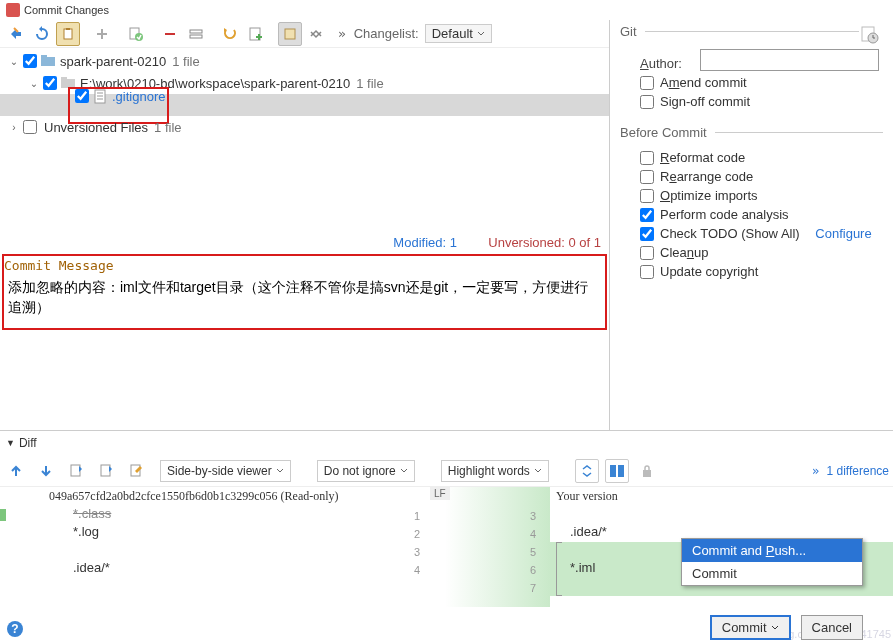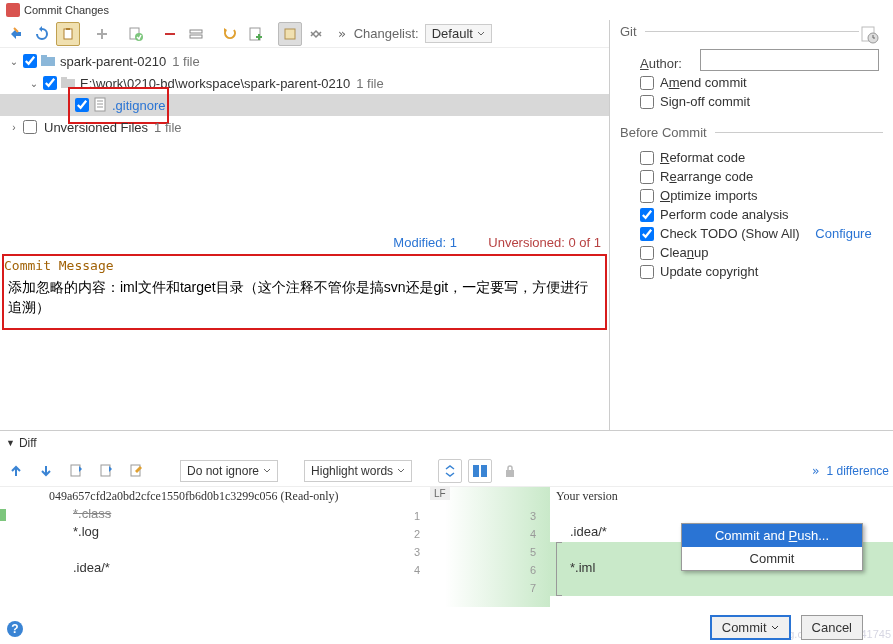--- a/index.html
+++ b/index.html
@@ -17,21 +17,21 @@
 .tree-row { display: flex; align-items: center; height: 22px; white-space: nowrap; }
 .tree-row .arrow { width: 12px; text-align: center; color: #666; cursor: pointer; font-size: 10px; }
 .tree-row .cb { width: 14px; height: 14px; margin: 0 3px; }
 .tree-row .folder-icon { width: 16px; height: 16px; margin-right: 4px; }
 .tree-row .count { color: #737373; margin-left: 6px; }
 .row-lvl0 { padding-left: 8px; }
 .row-lvl1 { padding-left: 28px; }
 .row-lvl2 { padding-left: 68px; }
 .row-lvl1b { padding-left: 8px; }
 .gitignore-row { background: #d8d8d8; }
-.gitignore-box { border: 2px solid #d81b1b; padding: 0 2px; display: inline-flex; align-items: center; height: 37px; }
+.gitignore-box { border: 2px solid #d81b1b; padding: 0 2px; display: inline-flex; align-items: flex-start; height: 37px; }
 .gitignore-box .fname { color: #2a74d4; }
 .status-line { text-align: right; padding: 4px 8px; font-family: "Consolas", monospace; font-size: 13px; }
 .status-line .mod { color: #2a74d4; }
 .status-line .unv { color: #b74141; }
 .commit-section { border: 2px solid #d81b1b; margin: 0 2px; flex-shrink: 0; }
 .commit-header { padding: 2px 0; font-family: "Consolas", monospace; font-size: 13px; color: #a16207; }
 .commit-msg { width: 100%; border: none; outline: none; padding: 2px 4px; font-size: 14px; line-height: 20px; resize: none; height: 50px; }
 .commit-spacer { height: 100px; }
 .right-panel { flex: 1; padding: 4px 10px 4px 10px; font-family: "Consolas", monospace; font-size: 13px; }
 .history-icon { float: right; width: 24px; height: 60px; }
@@ -58,21 +58,21 @@
 .diff-mid { width: 150px; position: relative; background: linear-gradient(to right, #fff 0%, #fff 30%, #c9e9c9 100%); }
 .lf-badge { position: absolute; top: 0; left: 30px; background: #eee; padding: 1px 4px; font-size: 10px; color: #666; }
 .gut-l { position: absolute; top: 20px; left: 14px; color: #999; font-size: 11px; line-height: 18px; }
 .gut-r { position: absolute; top: 20px; right: 14px; color: #999; font-size: 11px; line-height: 18px; }
 .diff-right { flex: 1; position: relative; }
 .your-version { padding: 2px 6px; font-size: 12px; font-family: "Segoe UI"; }
 .right-code { position: relative; }
 .right-code .line { height: 18px; padding-left: 20px; }
 .green-bg { background: #c9e9c9; }
 .bracket { position: absolute; left: 6px; top: 36px; width: 6px; height: 54px; border-left: 1px solid #999; border-top: 1px solid #999; border-bottom: 1px solid #999; }
-.context-menu { position: absolute; right: 30px; top: 523px; width: 182px; background: #fff; border: 1px solid #999; box-shadow: 2px 2px 4px rgba(0,0,0,0.3); font-family: "Consolas", monospace; font-size: 13px; z-index: 10; text-align: center; }
+.context-menu { position: absolute; right: 30px; top: 538px; width: 182px; background: #fff; border: 1px solid #999; box-shadow: 2px 2px 4px rgba(0,0,0,0.3); font-family: "Consolas", monospace; font-size: 13px; z-index: 10; }
 .menu-item { padding: 4px 10px; cursor: pointer; }
 .menu-item.selected { background: #2a74d4; color: #fff; }
 .dialog-buttons { position: absolute; bottom: 4px; right: 30px; display: flex; gap: 10px; font-family: "Consolas", monospace; font-size: 13px; z-index: 5; }
 .dlg-btn { padding: 3px 10px; border: 1px solid #999; background: #f0f0f0; display: inline-flex; align-items: center; gap: 4px; }
 .dlg-btn.primary { border: 2px solid #2a74d4; }
 .help-icon { position: absolute; bottom: 6px; left: 6px; width: 18px; height: 18px; }
 .watermark { position: absolute; bottom: 4px; right: 2px; color: rgba(120,120,160,0.3); font-size: 11px; z-index: 2; }
 .underline { text-decoration: underline; }
 svg { display: block; }
 </style>
@@ -301,20 +301,26 @@
           <path d="M11 9 L14 6 L11 3" fill="#3a84d4"></path>
         </svg>
       </span>
     <span class="icon-btn">
         <svg width="16" height="16">
           <rect x="3" y="2" width="9" height="11" fill="#fff" stroke="#999"></rect>
           <path d="M9 10 L14 5 L12 3 L7 8 Z" fill="#e0a030"></path>
         </svg>
       </span>
     <span class="sep"></span>
+    <span class="diff-dd">
+        <span>Side-by-side viewer</span>
+        <svg width="8" height="8">
+          <path d="M1 2 L4 5 L7 2" fill="none" stroke="#666"></path>
+        </svg>
+      </span>
     <span style="width:14px"></span>
     <span class="diff-dd">
         <span>Do not ignore</span>
         <svg width="8" height="8">
           <path d="M1 2 L4 5 L7 2" fill="none" stroke="#666"></path>
         </svg>
       </span>
     <span style="width:14px"></span>
     <span class="diff-dd">
         <span>Highlight words</span>

